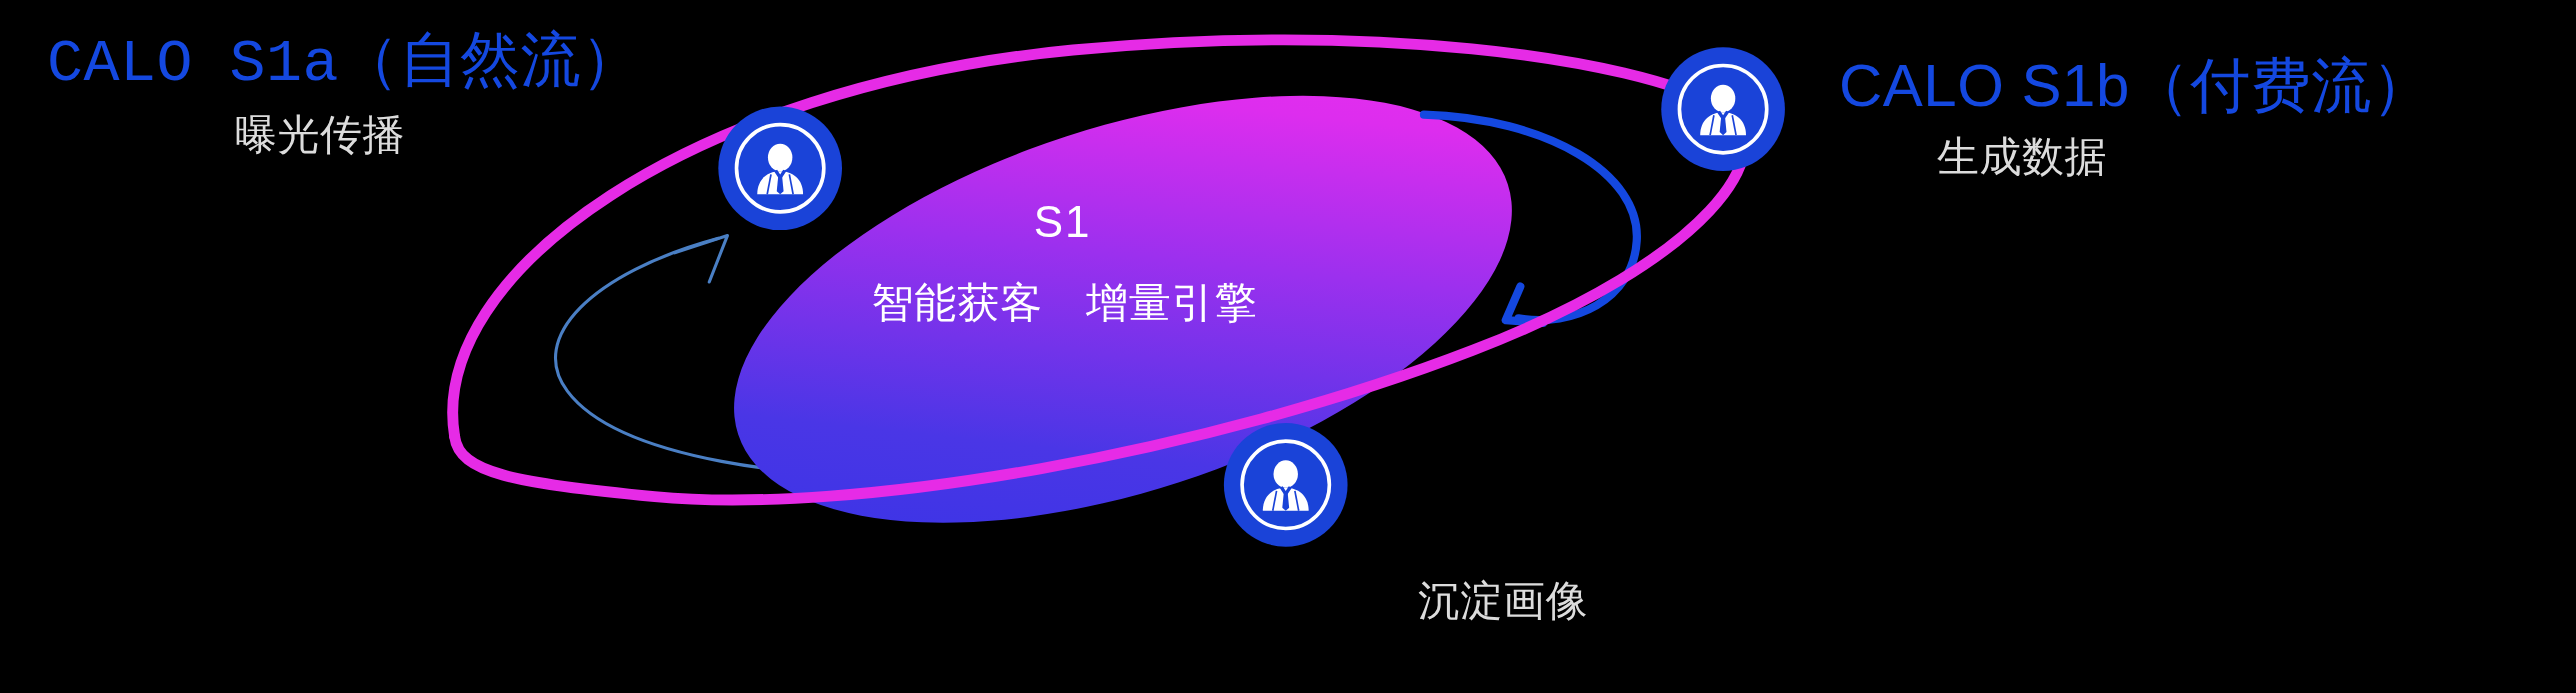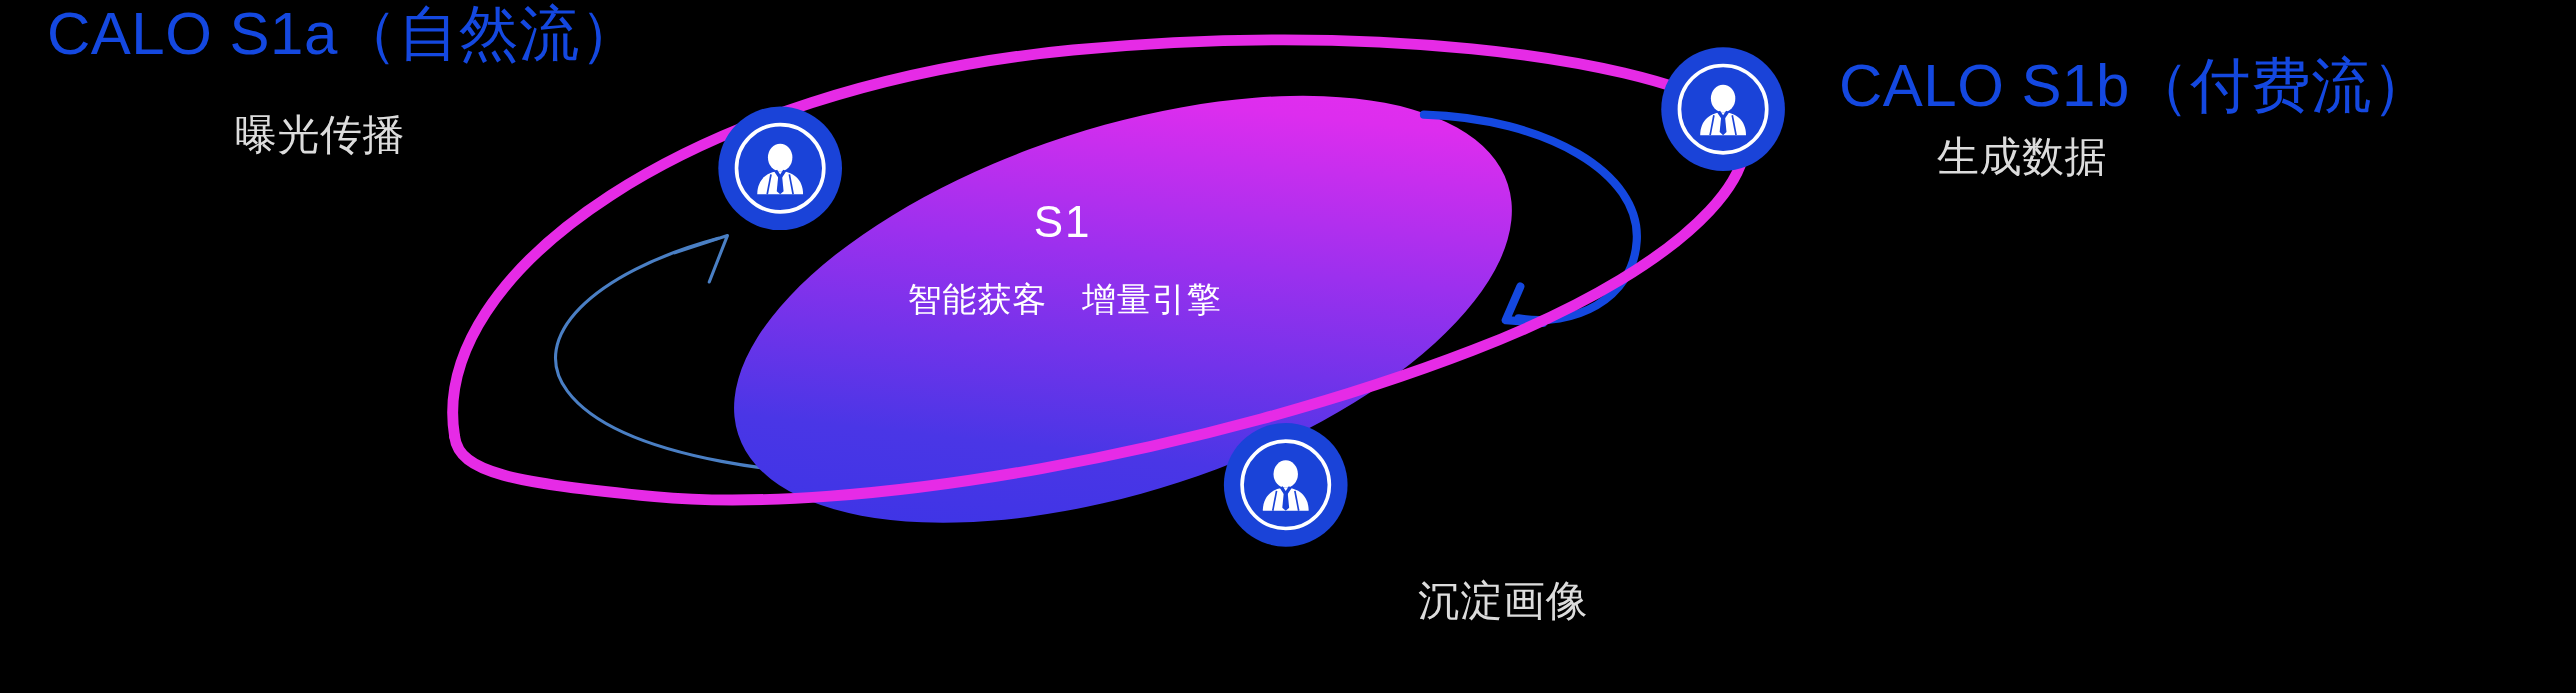--- a/index.html
+++ b/index.html
@@ -32,21 +32,21 @@
     color:#1448E0;
     font-size:60px;
     font-weight:400;
   }
   .lbl-sub{
     color:#DCDCDC;
     font-size:42px;
     font-weight:400;
   }
   
-  #t-a{ left:47px;  top:4px; }
+  #t-a{ left:47px;  top:34px;font-family:Liberation Mono, monospace; }
   #s-a{ left:235px; top:105px;margin-top:9px; }
   #t-b{ left:1819px;top:56px;margin-left:20px; }
   #s-b{ left:1937px;top:136px; }
   #t-c{ left:1355px;top:491px; }
   #s-c{ left:1418px;top:580px; }
 
   
   .core-txt{
     position:absolute;
     text-align:center;
@@ -58,21 +58,21 @@
   #core-s1{
     left:926px; top:200px;
     width:273px;
     font-size:44px;
     font-weight:300;
     letter-spacing:1.8px;
   }
   #core-tag{
     left:837px; top:282px;
     width:455px;
-    font-size:34px;
+    font-size:42px;
     font-weight:400;
     letter-spacing:0.9px;
   }
 </style>
 </head>
 <body>
 
 <div id="stage">
 
   <svg id="scene" viewBox="0 0 2833 763" preserveAspectRatio="none">

